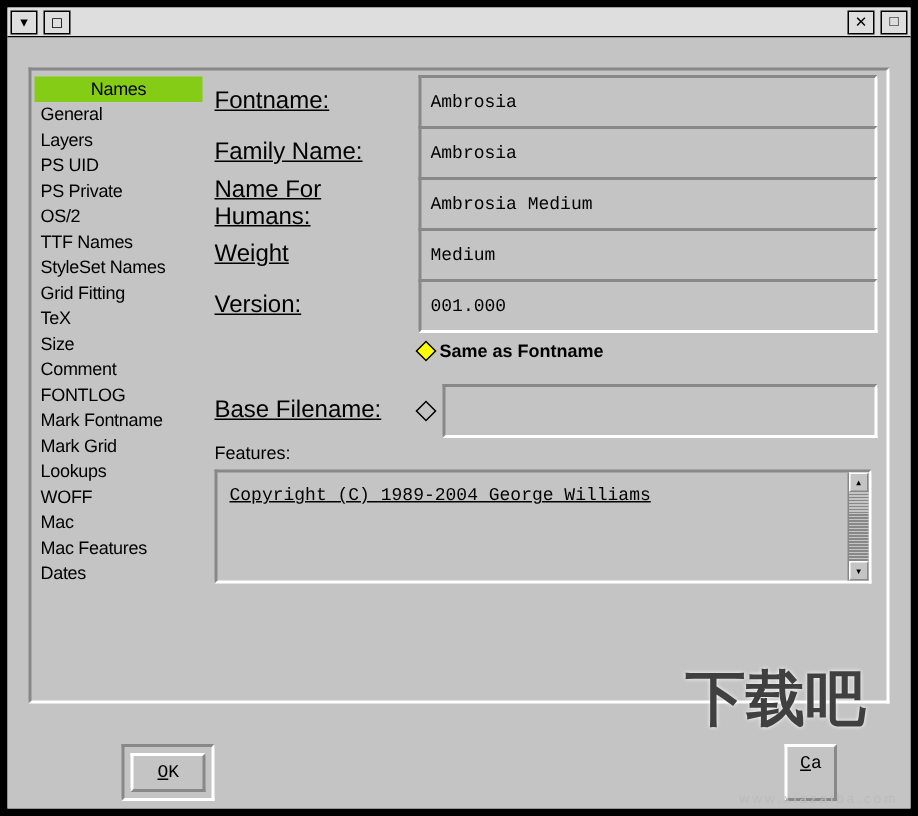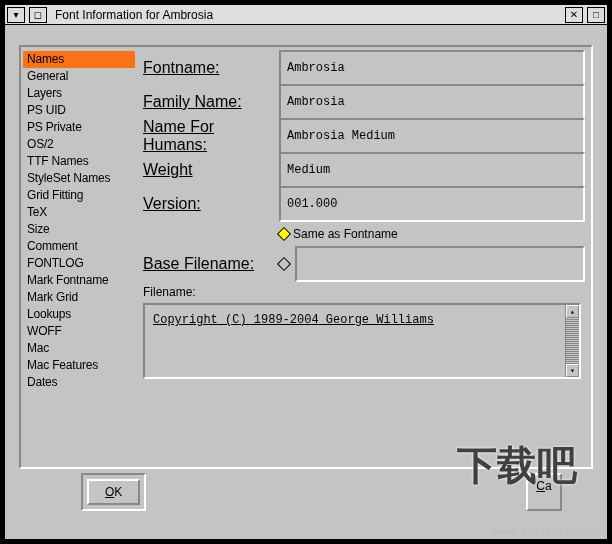--- a/index.html
+++ b/index.html
@@ -56,21 +56,21 @@
     display: flex; flex-direction: column;
   }
   .side-item {
     height: 17px;
     padding: 1px 4px 0 4px;
     font-size: 12px;
     text-align: left;
     cursor: default;
     letter-spacing: -0.2px;
   }
-  .side-item.sel { background: #f97316; }
+  .side-item.sel { background: #84cc16; text-align: center; }
   .form {
     position: absolute;
     left: 118px; top: 8px; right: 6px; bottom: 4px;
   }
   .row {
     display: flex;
     align-items: center;
     height: 26px;
     margin-bottom: 8px;
   }
@@ -132,23 +132,24 @@
     border-top: 1px solid #fff; border-left: 1px solid #fff;
     border-bottom: 1px solid #888; border-right: 1px solid #888;
     display: flex; align-items: center; justify-content: center;
     font-size: 8px;
   }
   .sb-track { flex: 1;
     background: repeating-linear-gradient(0deg,#888,#888 1px,#c4c4c4 1px,#c4c4c4 2px);
   }
   .btnbar {
     position: absolute;
-    left: 76px; bottom: 28px;
+    left: 76px; bottom: 5px;
     display: flex;
     gap: 380px;
+    font-family: Liberation Mono, monospace;
   }
   .default-ring {
     border-top: 2px solid #888; border-left: 2px solid #888;
     border-bottom: 2px solid #fff; border-right: 2px solid #fff;
     padding: 4px;
   }
   .btn {
     border-top: 2px solid #fff; border-left: 2px solid #fff;
     border-bottom: 2px solid #888; border-right: 2px solid #888;
     background: #c4c4c4;
@@ -175,21 +176,20 @@
     pointer-events: none;
   }
 </style>
 </head>
 <body>
 
 <div class="window">
   <div class="titlebar">
     <div class="tb-btn">▾</div>
     <div class="tb-btn">◻</div>
-    <div class="tb-title">Font Information for Ambrosia</div>
     <div class="tb-spacer"></div>
     <div class="tb-btn">✕</div>
     <div class="tb-btn">□</div>
   </div>
 
   <div class="client">
 
     <div class="panel">
 
       <div class="sidebar" id="sidebar">
@@ -236,37 +236,37 @@
           <div class="lbl"><span class="underl">Weight</span></div>
           <div class="tf inset"><input class="tf-input" value="Medium" style=""></div>
         </div>
 
         <div class="row">
           <div class="lbl"><span class="underl">Version:</span></div>
           <div class="tf inset"><input class="tf-input" value="001.000" style=""></div>
         </div>
 
 
-        <div class="row" style="height:18px; margin-bottom:8px;">
+        <div class="row" style="height:18px; margin-bottom:18px;font-weight:bold;">
           <div class="lbl" style="width:140px"></div>
           <div class="checkrow">
             <div class="diamond on"></div>
             <span class="small-lbl">Same as Fontname</span>
           </div>
         </div>
 
         <div class="row">
           <div class="lbl"><span class="underl">Base Filename:</span></div>
           <div class="checkrow" style="margin-right:6px">
             <div class="diamond"></div>
           </div>
           <div class="tf inset"><input class="tf-input" value="" style=""></div>
         </div>
 
-        <div style="margin-top:6px; margin-bottom:4px; padding-left:4px;">Filename:</div>
+        <div style="margin-top:6px; margin-bottom:4px; padding-left:4px;">Features:</div>
         <div class="copyright-box inset">
           <span>Copyright (C) 1989-2004 George Williams</span>
           <div class="vscroll">
             <div class="sb-btn">▴</div>
             <div class="sb-track"></div>
             <div class="sb-btn">▾</div>
           </div>
         </div>
 
       </div>

